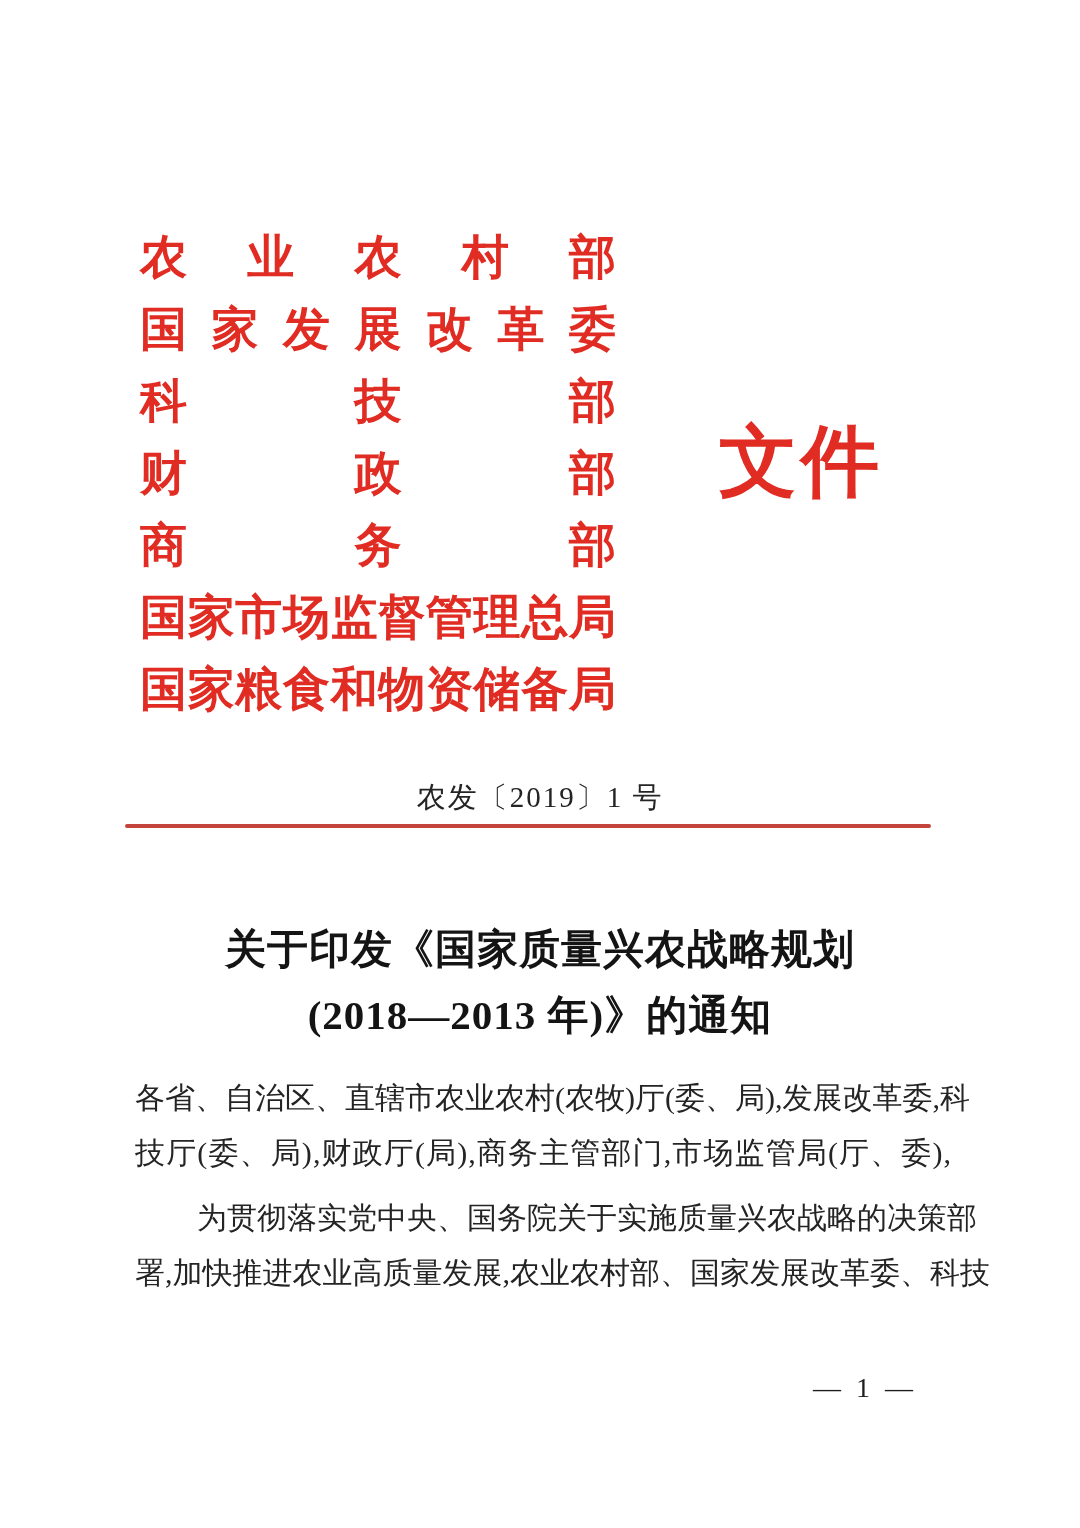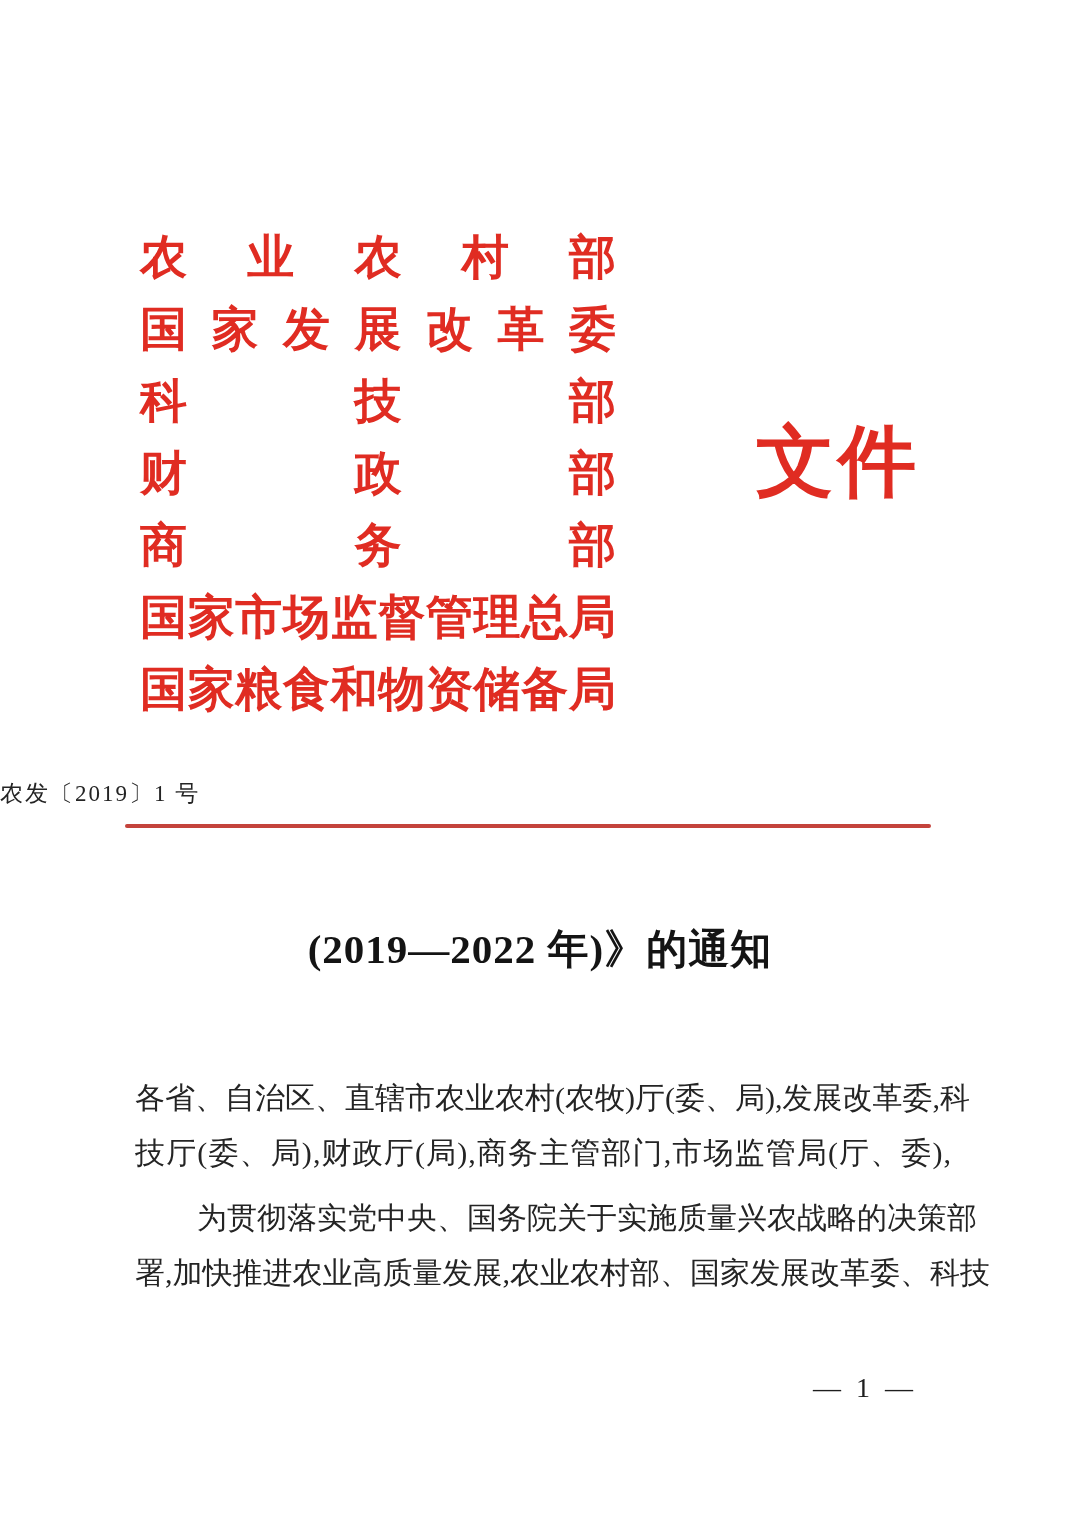--- a/index.html
+++ b/index.html
@@ -17,29 +17,30 @@
   .agencies { position:absolute; left:140px; top:221px; width:476px; }
   .agency-line {
     display:flex; justify-content:space-between; align-items:center;
     height:72px;
     font-size:47px; font-weight:700;
     color:var(--header-red,#e02c22);
   }
   .agency-line .char { display:block; line-height:1; }
 
   .doc-label {
-    position:absolute; left:756px; top:420px;
+    position:absolute; left:719px; top:420px;
     font-size:78px; line-height:84px; font-weight:700;
     letter-spacing:4px;
     color:var(--header-red,#e02c22);
   }
 
   .doc-number {
     position:absolute; left:0; top:778px; width:100%;
-    font-size:23px; letter-spacing:2px;
+    text-align:center;
+    font-size:29px; letter-spacing:2px;
     color:var(--text-black,#242424);
   }
 
   .red-rule {
     position:absolute; left:125px; top:824px;
     width:806px; height:4px;
     background:var(--rule-red,#c4433c);
     border-radius:2px;
   }
 
@@ -131,21 +132,22 @@
         </div>
       </div>
     <div class="doc-label">文件</div>
   </div>
 
   <div class="doc-number">农发〔2019〕1 号</div>
 
   <div class="red-rule"></div>
 
   <div class="title">
-    <div class="title-line">(2019—2022 年)》的通知</div>
+    <div class="title-line">关于印发《国家质量兴农战略规划</div>
+    <div class="title-line">(2018—2013 年)》的通知</div>
   </div>
 
   <div class="body">
       <div class="paragraph">
         <div class="body-line justify">
           <span>各</span>
           <span>省</span>
           <span>、</span>
           <span>自</span>
           <span>治</span>

